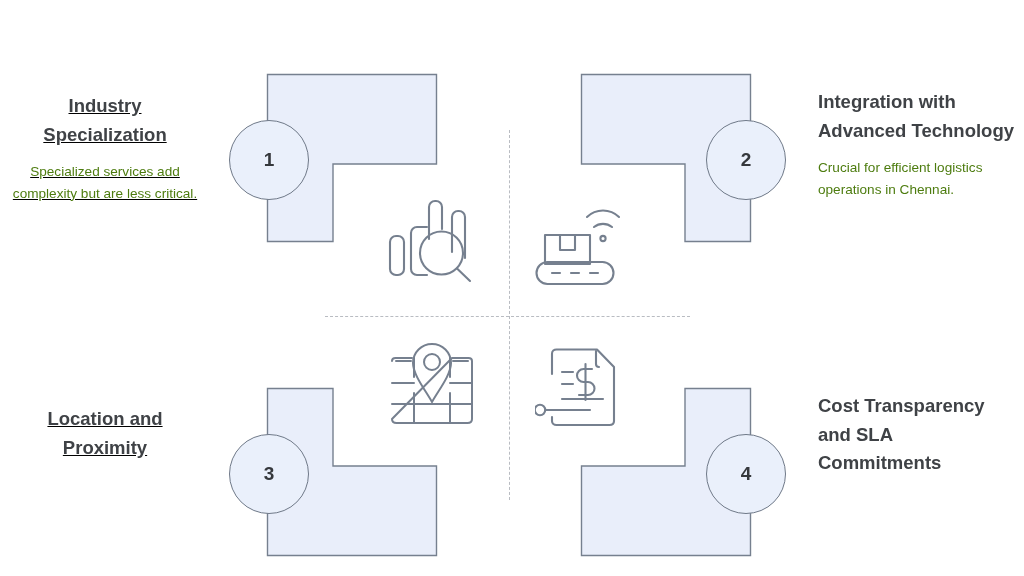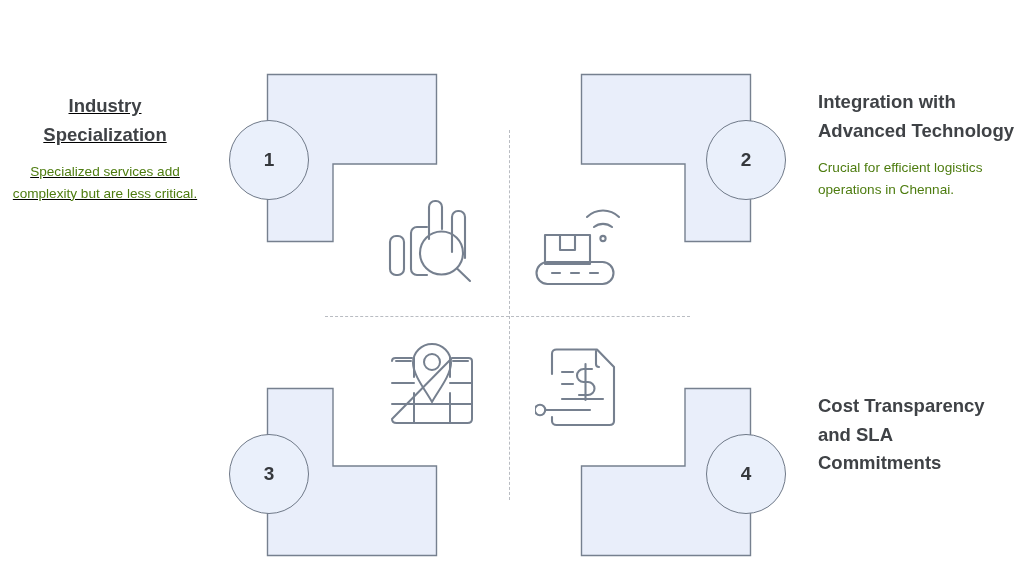--- a/index.html
+++ b/index.html
@@ -204,20 +204,21 @@
 
       <path d="M44 3 C54.5 3 63 11.5 63 22
                C63 34 50 50 44 61
                C38 50 25 34 25 22
                C25 11.5 33.5 3 44 3 Z"></path>
 
       <circle cx="44" cy="21" r="8"></circle>
     </svg>
   </div>
   <div class="textblock tb-3 right-align">
+    <p class="heading">Location and Proximity</p>
   </div>
 
   <div class="shape" style="left:580px; top:387px;">
     <svg width="172" height="170" viewBox="0 0 172 170">
       <path d="M105,1.5 H170.5 V168.5 H1.5 V79 H105 Z" fill="#e9eefa" stroke="#76808f" stroke-width="1.4" stroke-linejoin="miter"></path>
     </svg>
   </div>
   <div class="num-circle nc-4">
     <span>4</span>
   </div>

